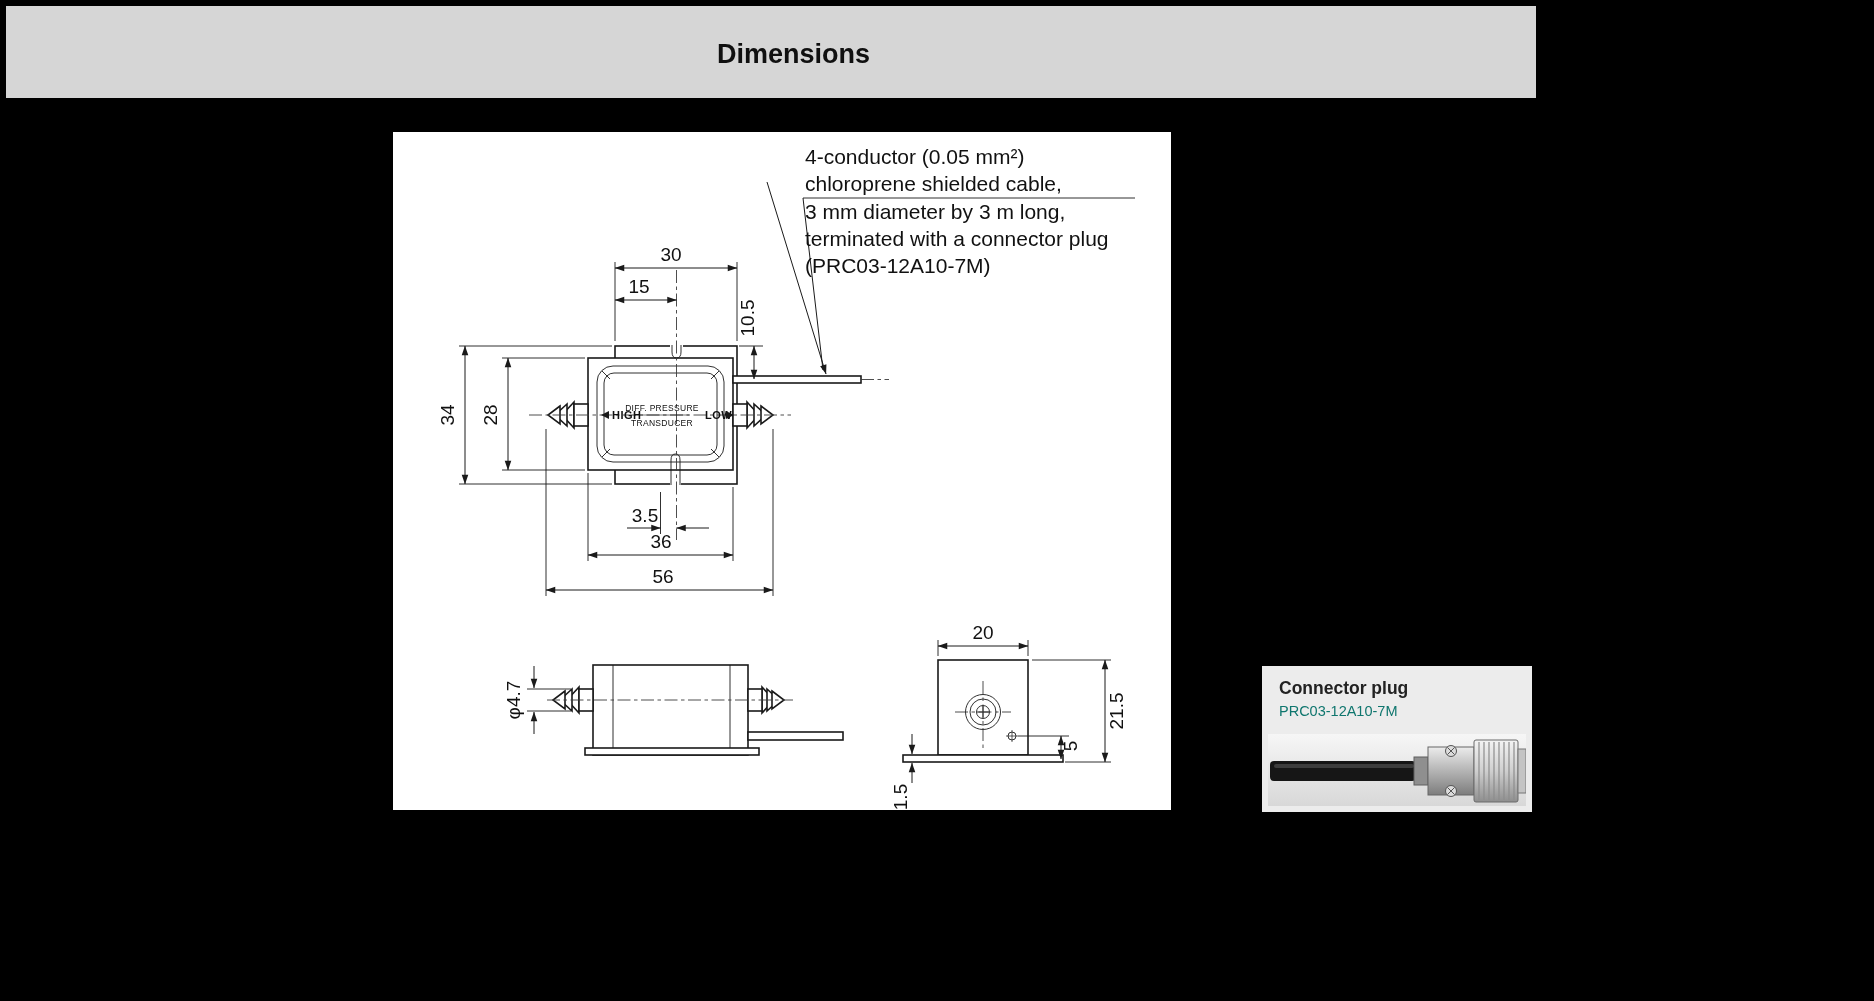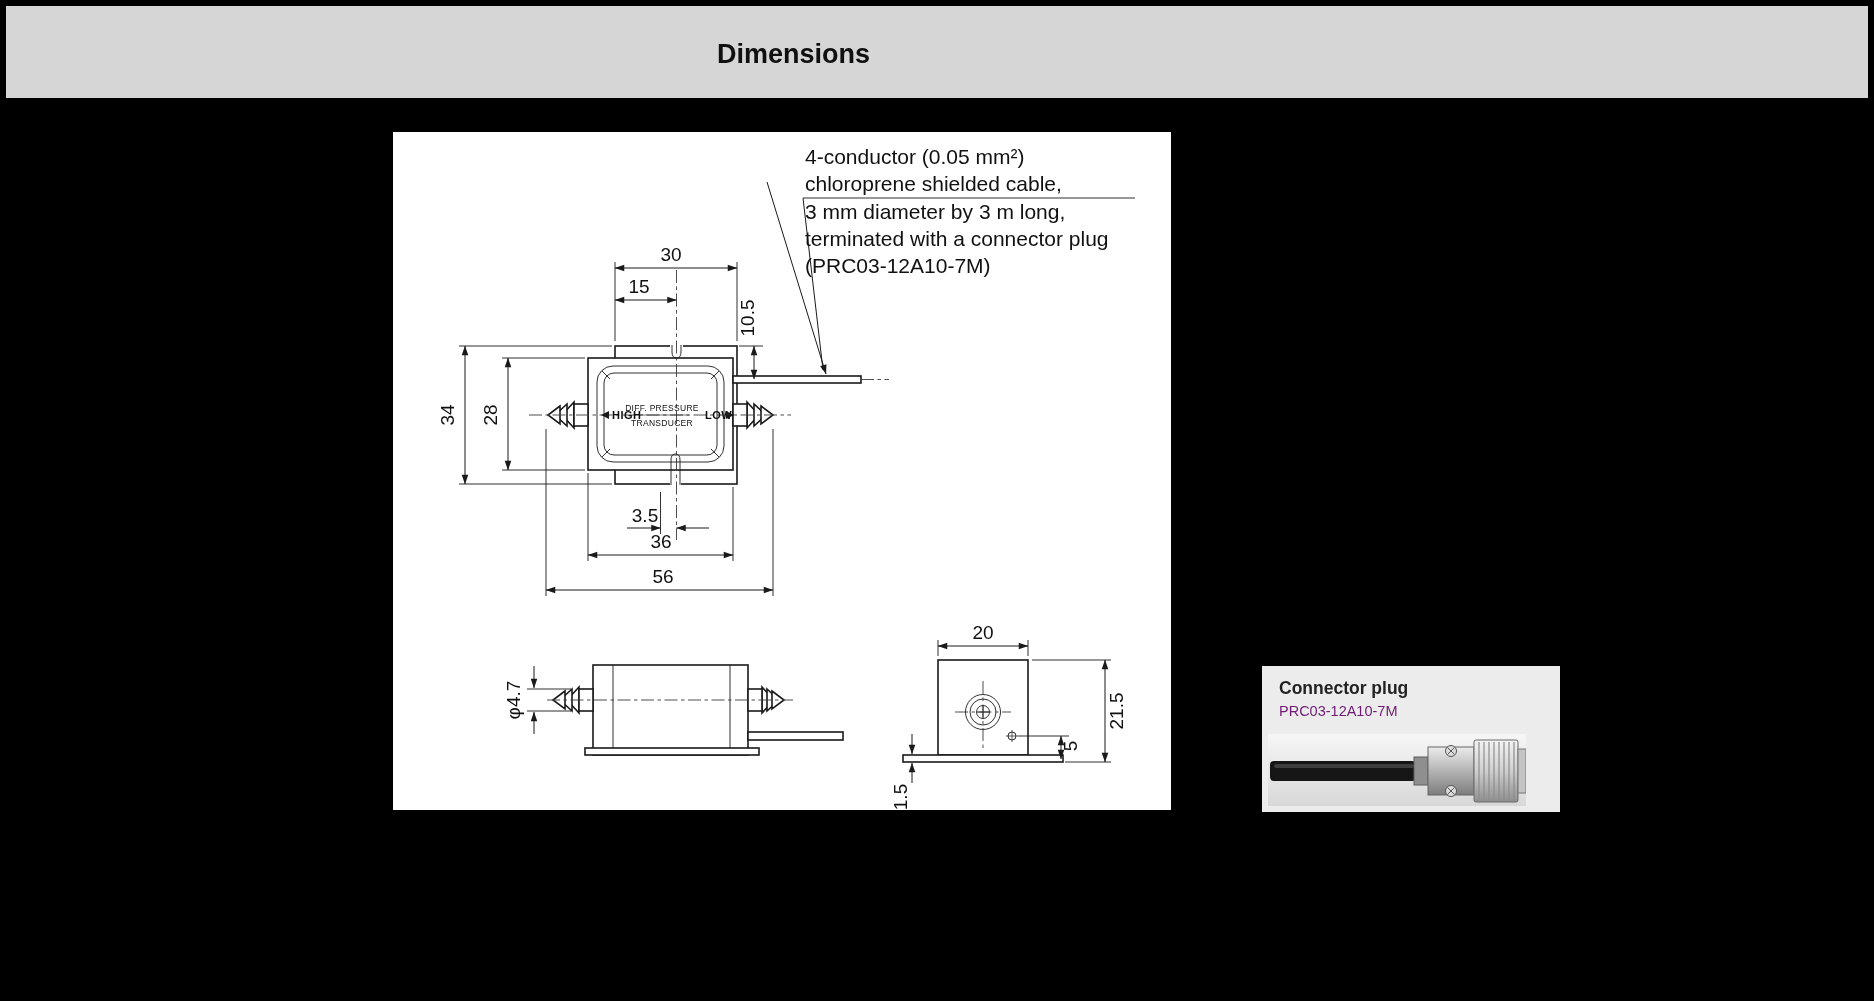--- a/index.html
+++ b/index.html
@@ -1,25 +1,25 @@
 <!DOCTYPE html>
 <html><head>
 <meta charset="utf-8">
 <style>
   html, body { margin:0; padding:0; background:#000; }
   body {
     width:1874px; height:1001px; position:relative; overflow:hidden;
     font-family:"Liberation Sans", sans-serif;
   }
-  .header { position:absolute; left:6px; top:6px; width:1862px; height:92px; background:#d6d6d6; }
+  .header { position:absolute; left:6px; top:6px; width:1530px; height:92px; background:#d6d6d6; }
   .header-title { position:absolute; left:711px; top:33px; font-size:27px; font-weight:bold; color:#101010; }
   .drawing-panel { position:absolute; left:393px; top:132px; width:750px; height:678px; background:#fff;padding-left:28px; }
-  .connector-panel { position:absolute; left:1262px; top:666px; width:270px; height:146px; background:#ececec;padding-left:28px; }
+  .connector-panel { position:absolute; left:1262px; top:666px; width:270px; height:146px; background:#ececec; }
   .cp-title { position:absolute; left:17px; top:12px; font-size:17.5px; font-weight:bold; color:#222; }
-  .cp-model { position:absolute; left:17px; top:37px; font-size:14.5px; color:#701a75; }
+  .cp-model { position:absolute; left:17px; top:37px; font-size:14.5px; color:#0f766e; }
   .cp-img { position:absolute; left:6px; top:68px; width:258px; height:72px; }
 
   svg text { font-family:"Liberation Sans", sans-serif; fill:#111; }
   .lnw  { stroke:#1a1a1a; stroke-width:1.6; fill:#fff; }
   .thin { stroke:#1a1a1a; stroke-width:0.9; fill:none; }
   .dim  { stroke:#1a1a1a; stroke-width:1; fill:none; }
   .cl   { stroke:#3a3a3a; stroke-width:0.9; stroke-dasharray:13 3.5 3.5 3.5; fill:none; }
   .gap  { stroke:#fff; stroke-width:2.6; fill:none; }
   .blk  { fill:#1a1a1a; stroke:none; }
   .dim-t  { font-size:19px; }

